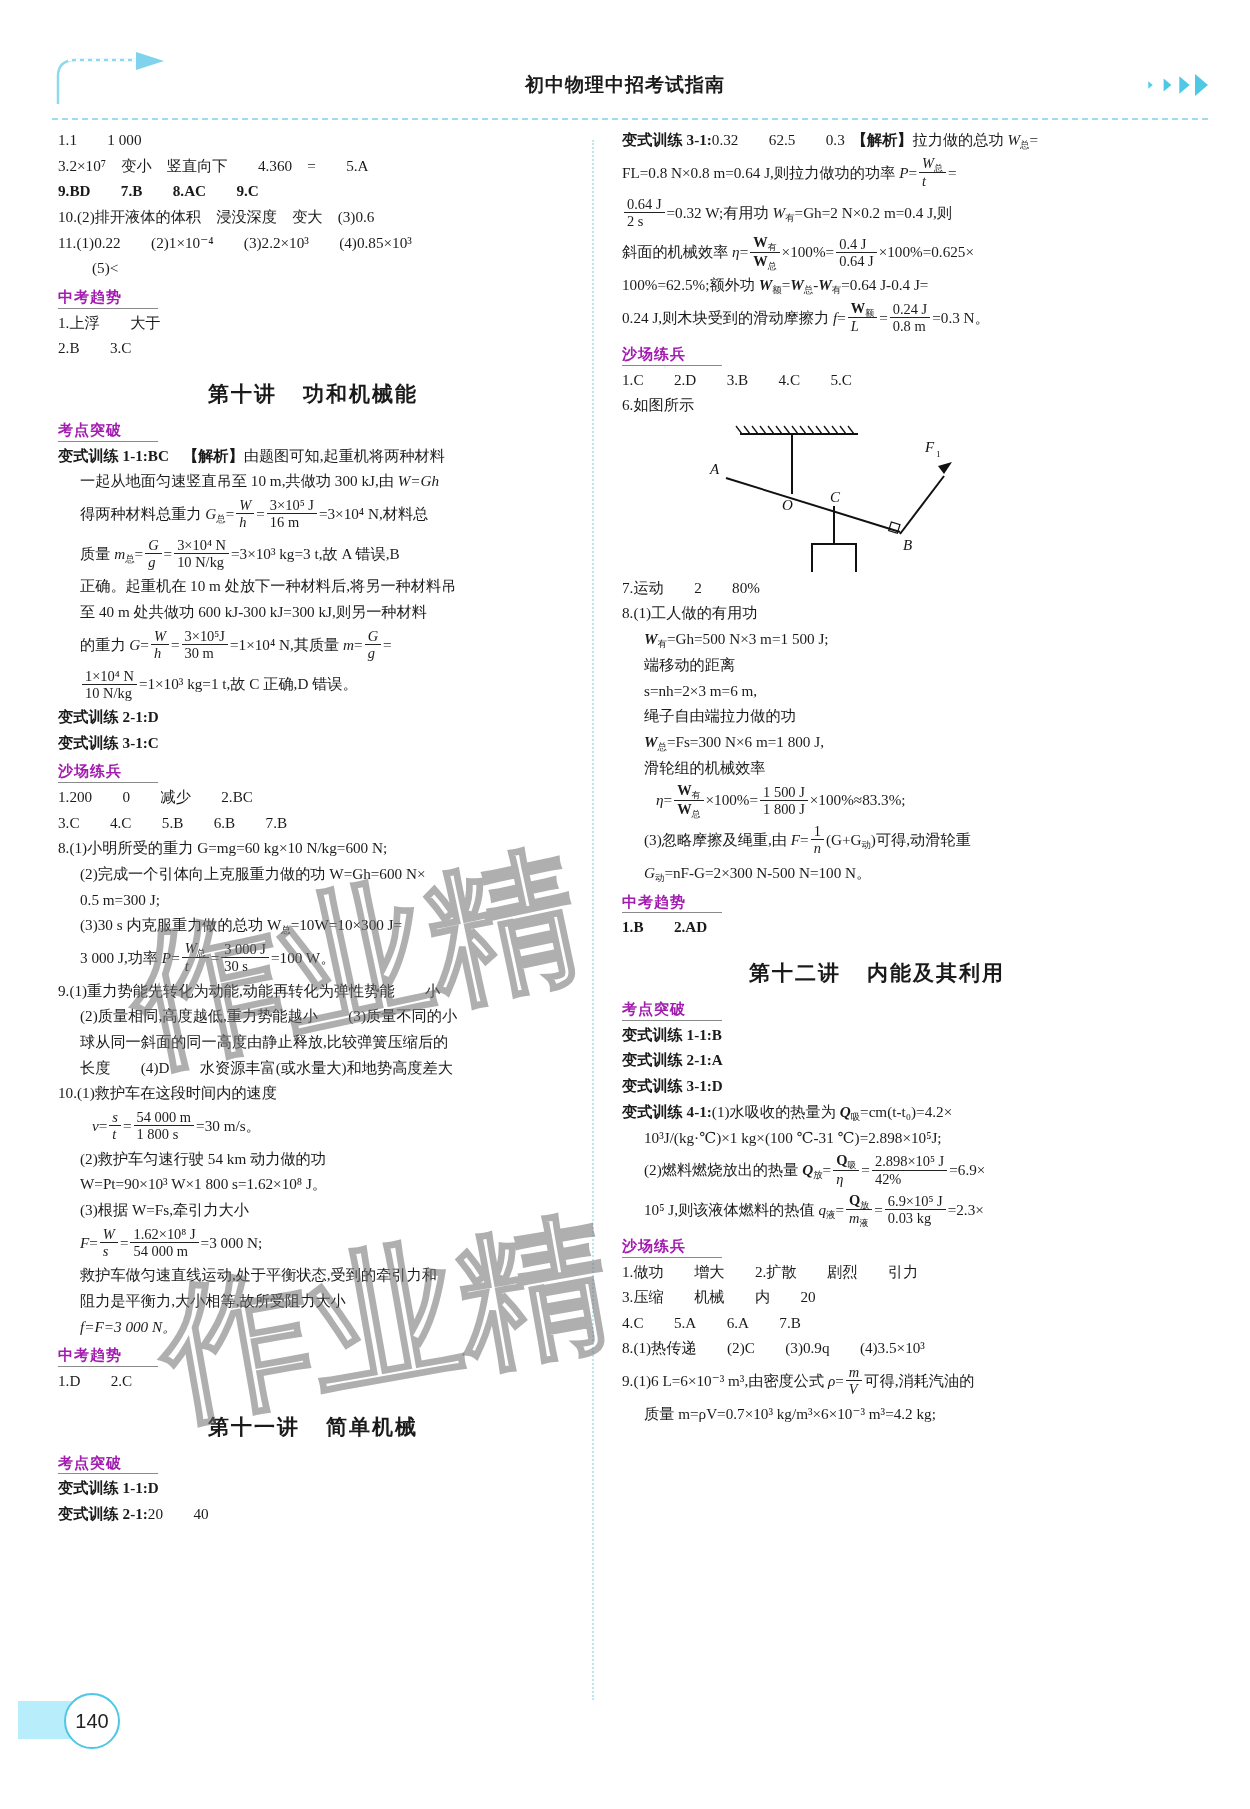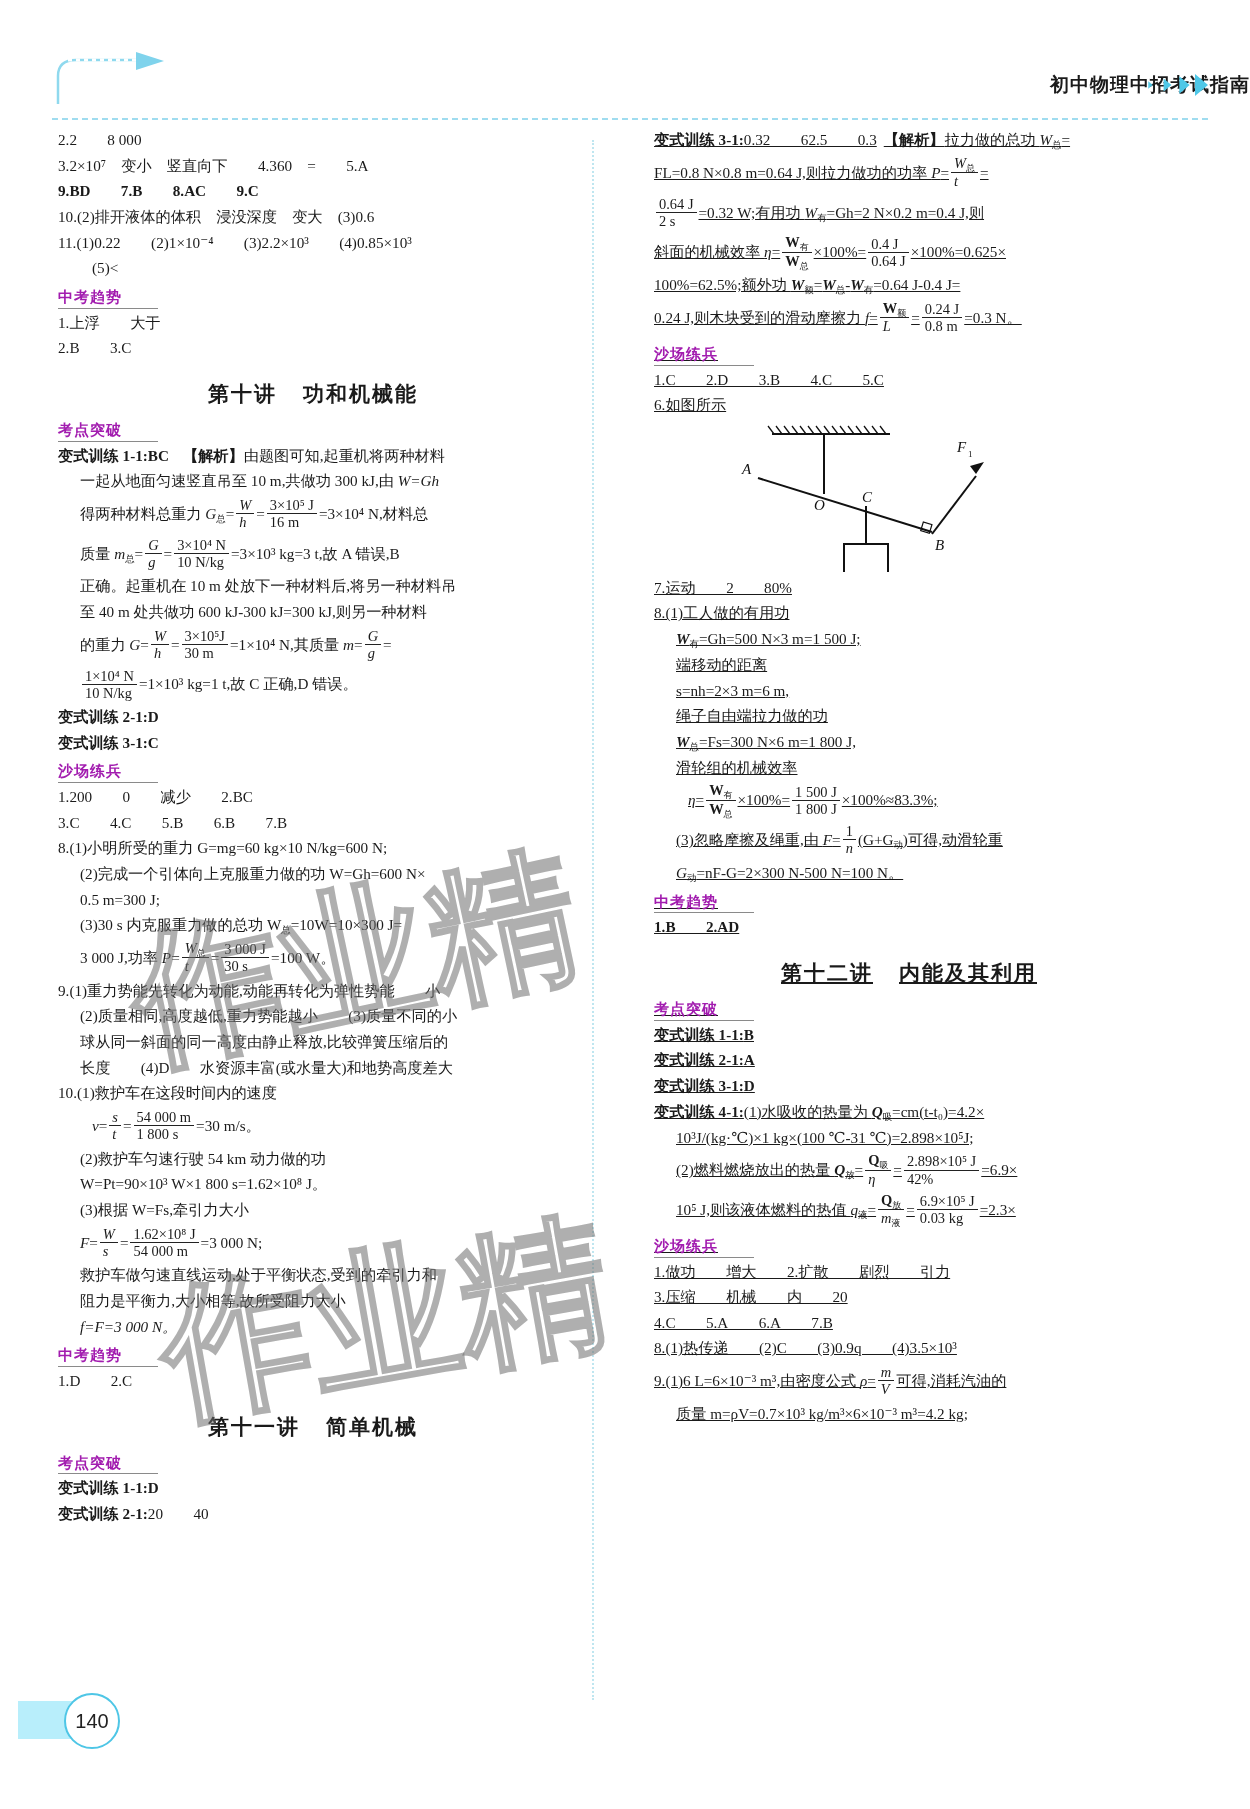--- a/index.html
+++ b/index.html
@@ -20,21 +20,21 @@
   .page-header {
     position: absolute;
     top: 0; left: 0;
     width: 1250px;
     height: 120px;
   }
   .header-title {
     position: absolute;
     left: 0; right: 0;
     top: 72px;
-    text-align: right;
+    text-align: center;
     font-size: 19px;
     font-weight: bold;
     letter-spacing: 1px;
     color: #1a1a1a;
     font-family: "Liberation Sans", "DejaVu Sans", sans-serif;
   }
   .header-arrow-left {
     position: absolute;
     left: 52px;
     top: 52px;
@@ -69,21 +69,21 @@
 
   
   .col {
     position: absolute;
     top: 128px;
     width: 510px;
     font-size: 15.2px;
     line-height: 1.62;
   }
   .col-left  { left: 58px; }
-  .col-right { left: 654px; text-decoration: underline; }
+  .col-right { left: 622px; }
   .col-divider {
     position: absolute;
     left: 592px;
     top: 140px;
     height: 1560px;
     border-left: 2px dotted #bfe6f0;
   }
 
   
   .line { margin: 0 0 1px 0; white-space: nowrap; }
@@ -218,21 +218,21 @@
       <span class="chev c3"></span>
       <span class="chev c4"></span>
   </div>
   <div class="header-rule"></div>
 </div>
 
 <div class="col-divider"></div>
 
 <div class="col col-left">
 
-  <div class="line">2.2  8 000</div>
+  <div class="line">1.1  1 000</div>
   <div class="line">3.2×10⁷ 变小 竖直向下  4.360 =  5.A</div>
   <div class="line bold">9.BD  7.B  8.AC  9.C</div>
   <div class="line">10.(2)排开液体的体积 浸没深度 变大 (3)0.6</div>
   <div class="line">11.(1)0.22  (2)1×10⁻⁴  (3)2.2×10³  (4)0.85×10³</div>
   <div class="line indent2">(5)&lt;</div>
 
   <div class="badge">
     <span class="badge-text">中考趋势</span>
     <div class="badge-rule"></div>
   </div>

